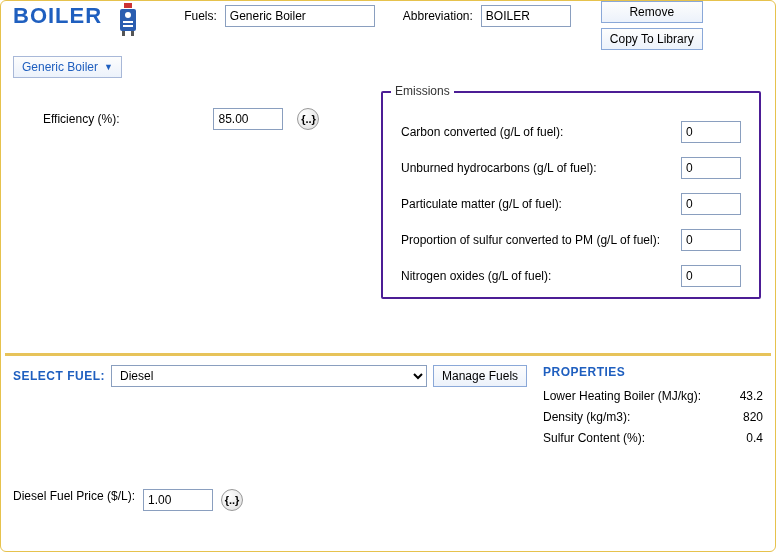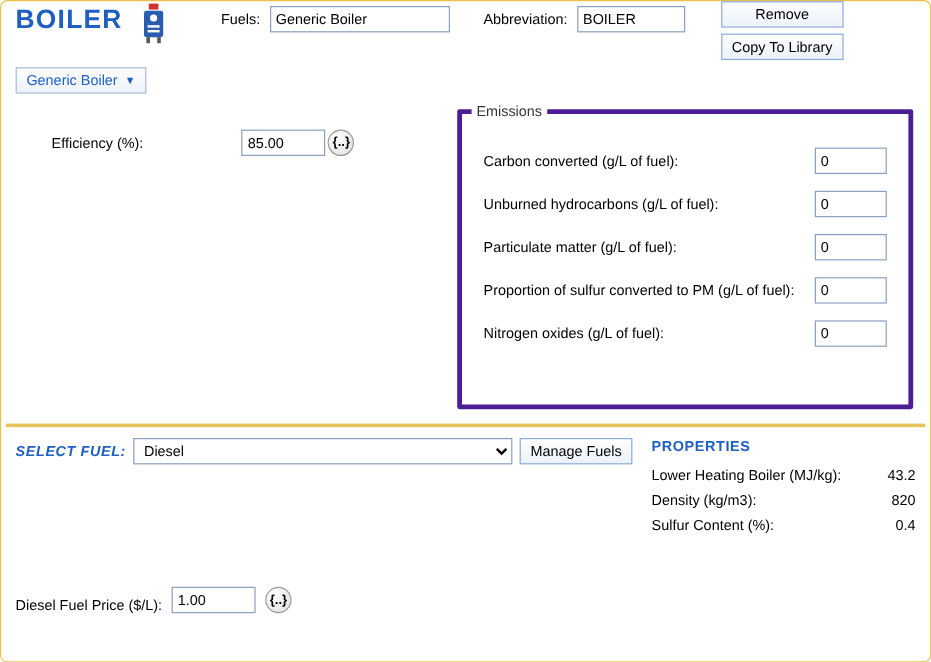--- a/index.html
+++ b/index.html
@@ -22,47 +22,47 @@
     border: 1px solid #8aa8d8; background: linear-gradient(#fdfdfd,#ecf2fb);
     padding: 2px 8px; height: 22px; cursor: pointer; color: #000;
   }
   .btn-col { display: flex; flex-direction: column; gap: 5px; margin-left: 20px; }
   .dropdown-boiler {
     display: inline-flex; align-items: center; gap: 6px;
     border: 1px solid #a8b8d8; background: linear-gradient(#fdfdfd,#ecf2fb);
     padding: 3px 8px; color: #1f5fbf; cursor: pointer; margin-top: 6px;
   }
   .dropdown-boiler .caret { color: #1f5fbf; font-size: 9px; }
-  .eff-row { display: flex; align-items: center; margin-top: 30px; margin-left: 30px; gap: 2px; }
+  .eff-row { display: flex; align-items: center; margin-top: 30px; margin-left: 30px; gap: 14px; }
   .eff-row .txt-input { width: 70px; text-align: left; margin-left: 80px; }
   .sens-btn {
     width: 22px; height: 22px; border-radius: 50%; border: 1px solid #999;
     background: radial-gradient(circle at 30% 30%, #fff, #ddd);
     display: inline-flex; align-items: center; justify-content: center;
     font-weight: bold; cursor: pointer; font-size: 11px;
   }
   .emissions-box {
-    position: absolute; left: 378px; top: 90px; width: 380px; height: 250px;
-    border: 4px solid #4c1d95; border-radius: 2px; padding: 14px 12px 8px 12px;
+    position: absolute; left: 378px; top: 90px; width: 380px; height: 208px;
+    border: 2px solid #4c1d95; border-radius: 2px; padding: 14px 12px 8px 12px;
   }
   .emissions-legend {
     position: absolute; top: -9px; left: 8px; background: #fff; padding: 0 4px; color: #333;
   }
   .em-row { display: flex; align-items: center; justify-content: space-between; margin: 14px 6px; }
   .em-row .txt-input { width: 60px; }
   .divider { height: 3px; background: #e7c35a; margin: 0; position: absolute; top: 352px; left: 4px; right: 4px; }
   .fuel-row { position: absolute; top: 364px; left: 12px; right: 12px; display: flex; align-items: center; gap: 6px; }
-  .select-fuel-lbl { color: #1f5fbf; font-weight: 700; letter-spacing: .5px; font-style: italic; }
+  .select-fuel-lbl { color: #1f5fbf; font-weight: 700; letter-spacing: .5px; }
   .fuel-select {
     height: 22px; border: 1px solid #8a9fbf; background: #fff; width: 316px; padding-left: 4px;
   }
   .properties { position: absolute; top: 364px; right: 12px; width: 220px; }
   .properties-hdr { color: #1f5fbf; font-weight: 700; letter-spacing: .5px; margin-bottom: 10px; }
   .prop-row { display: flex; justify-content: space-between; margin: 7px 0; }
-  .price-row { position: absolute; left: 12px; top: 488px; display: flex; align-items: flex-end; gap: 8px; }
+  .price-row { position: absolute; left: 12px; top: 488px; display: flex; align-items: flex-start; gap: 8px; }
   .price-row .txt-input { width: 70px; }
 </style>
 </head>
 <body>
 
 <div class="panel">
 
   <div class="top-section">
     <div class="title-row">
       <div class="boiler-title">BOILER</div>

